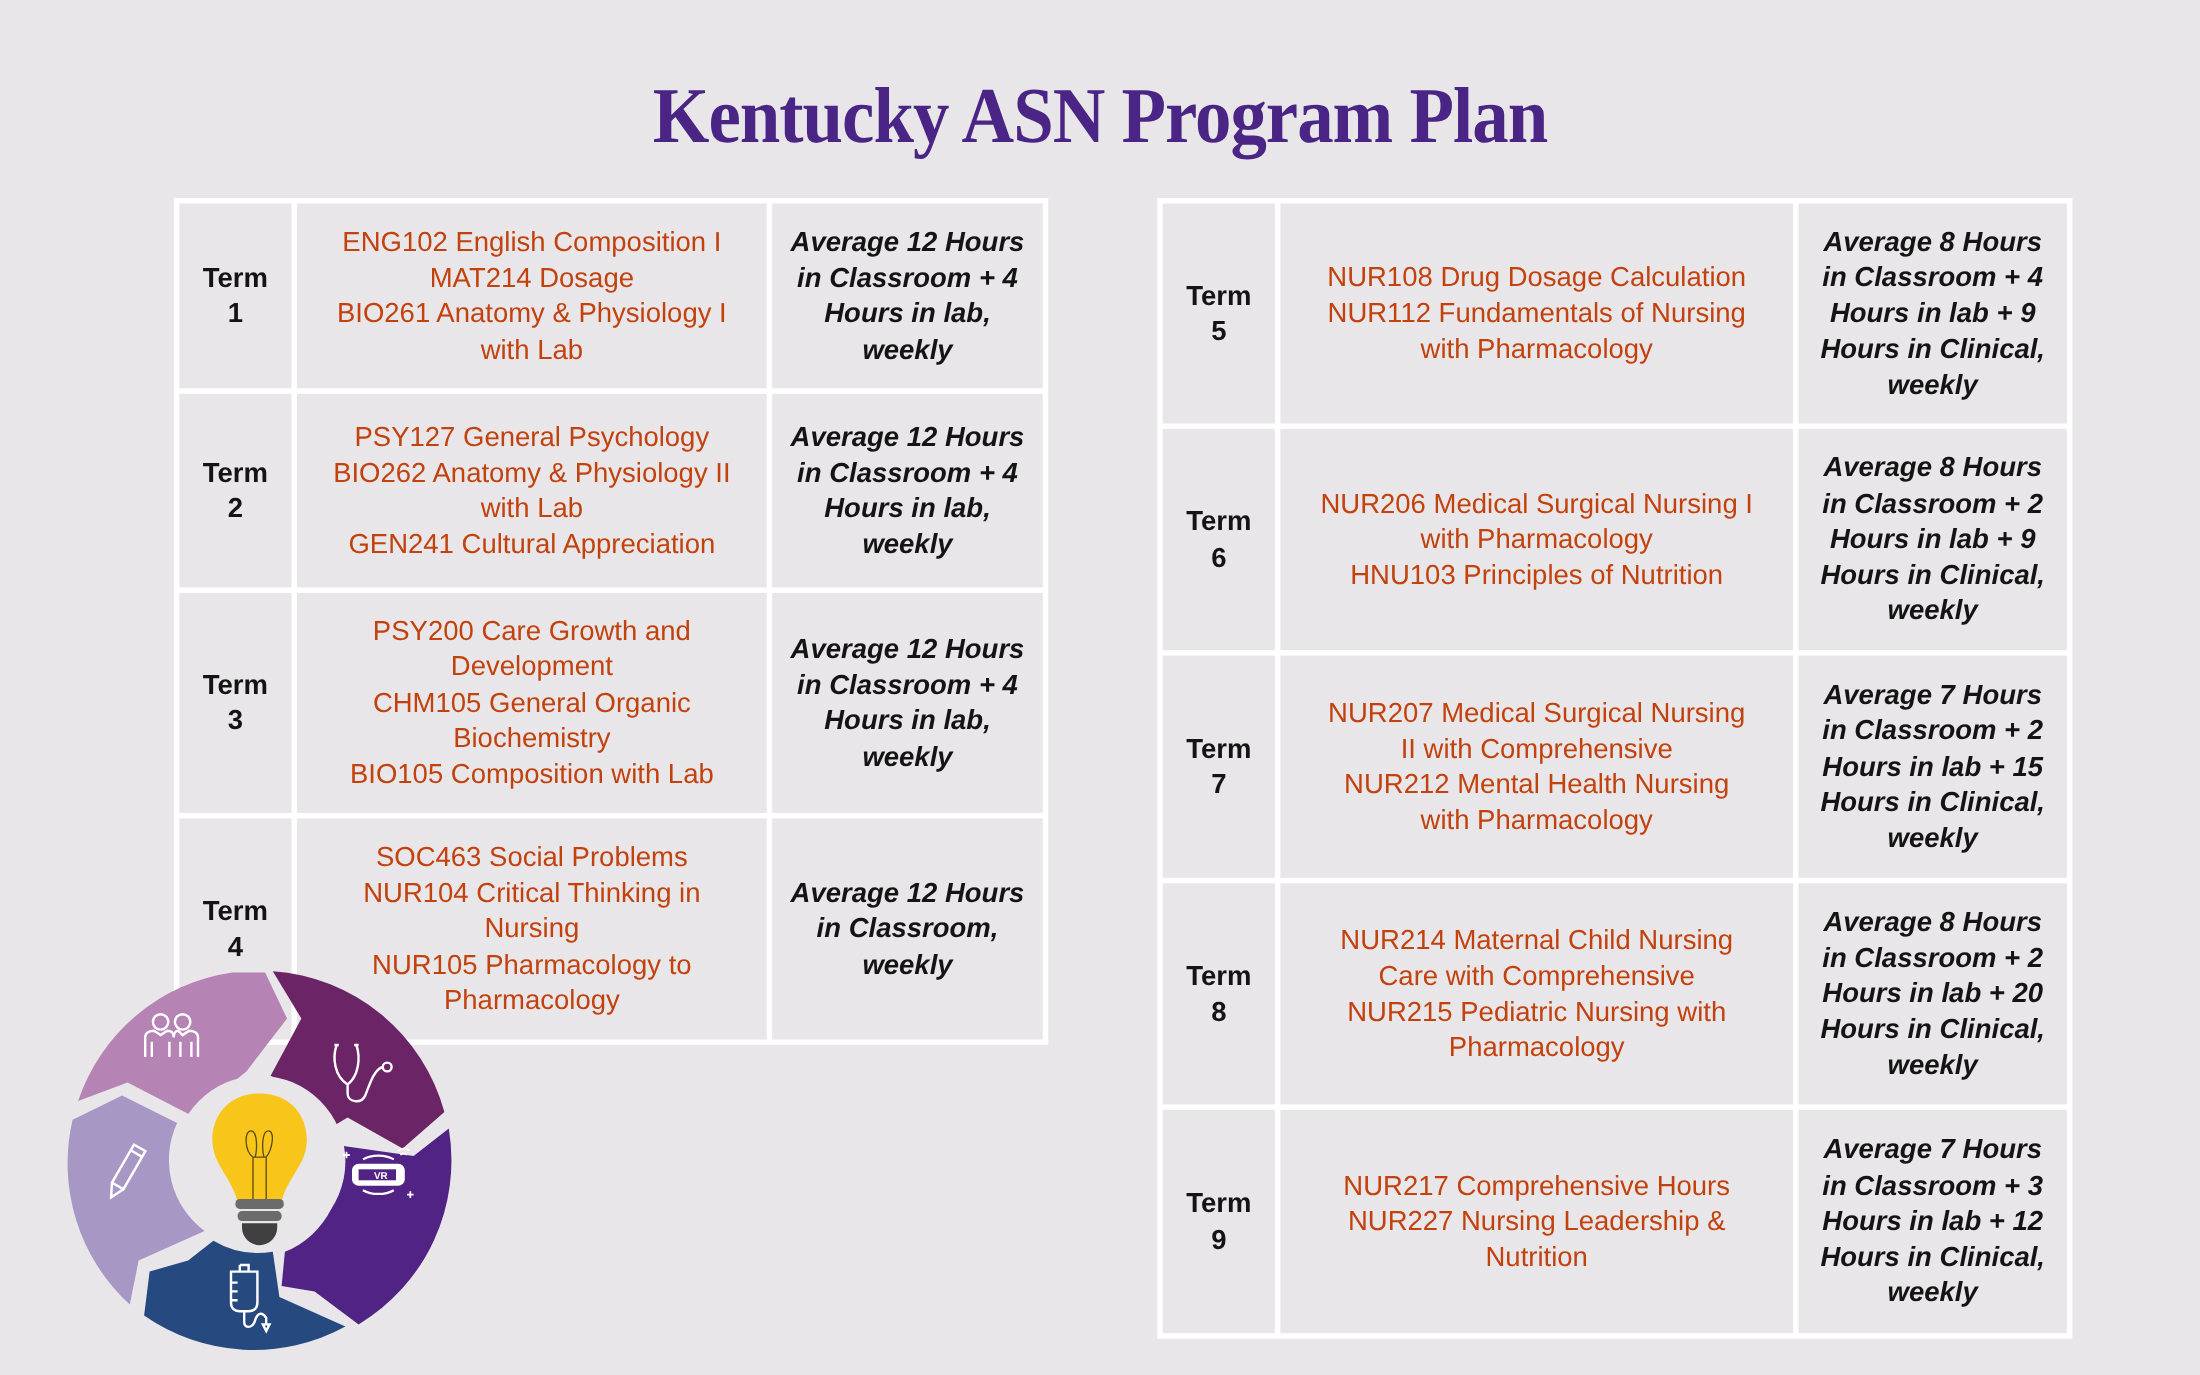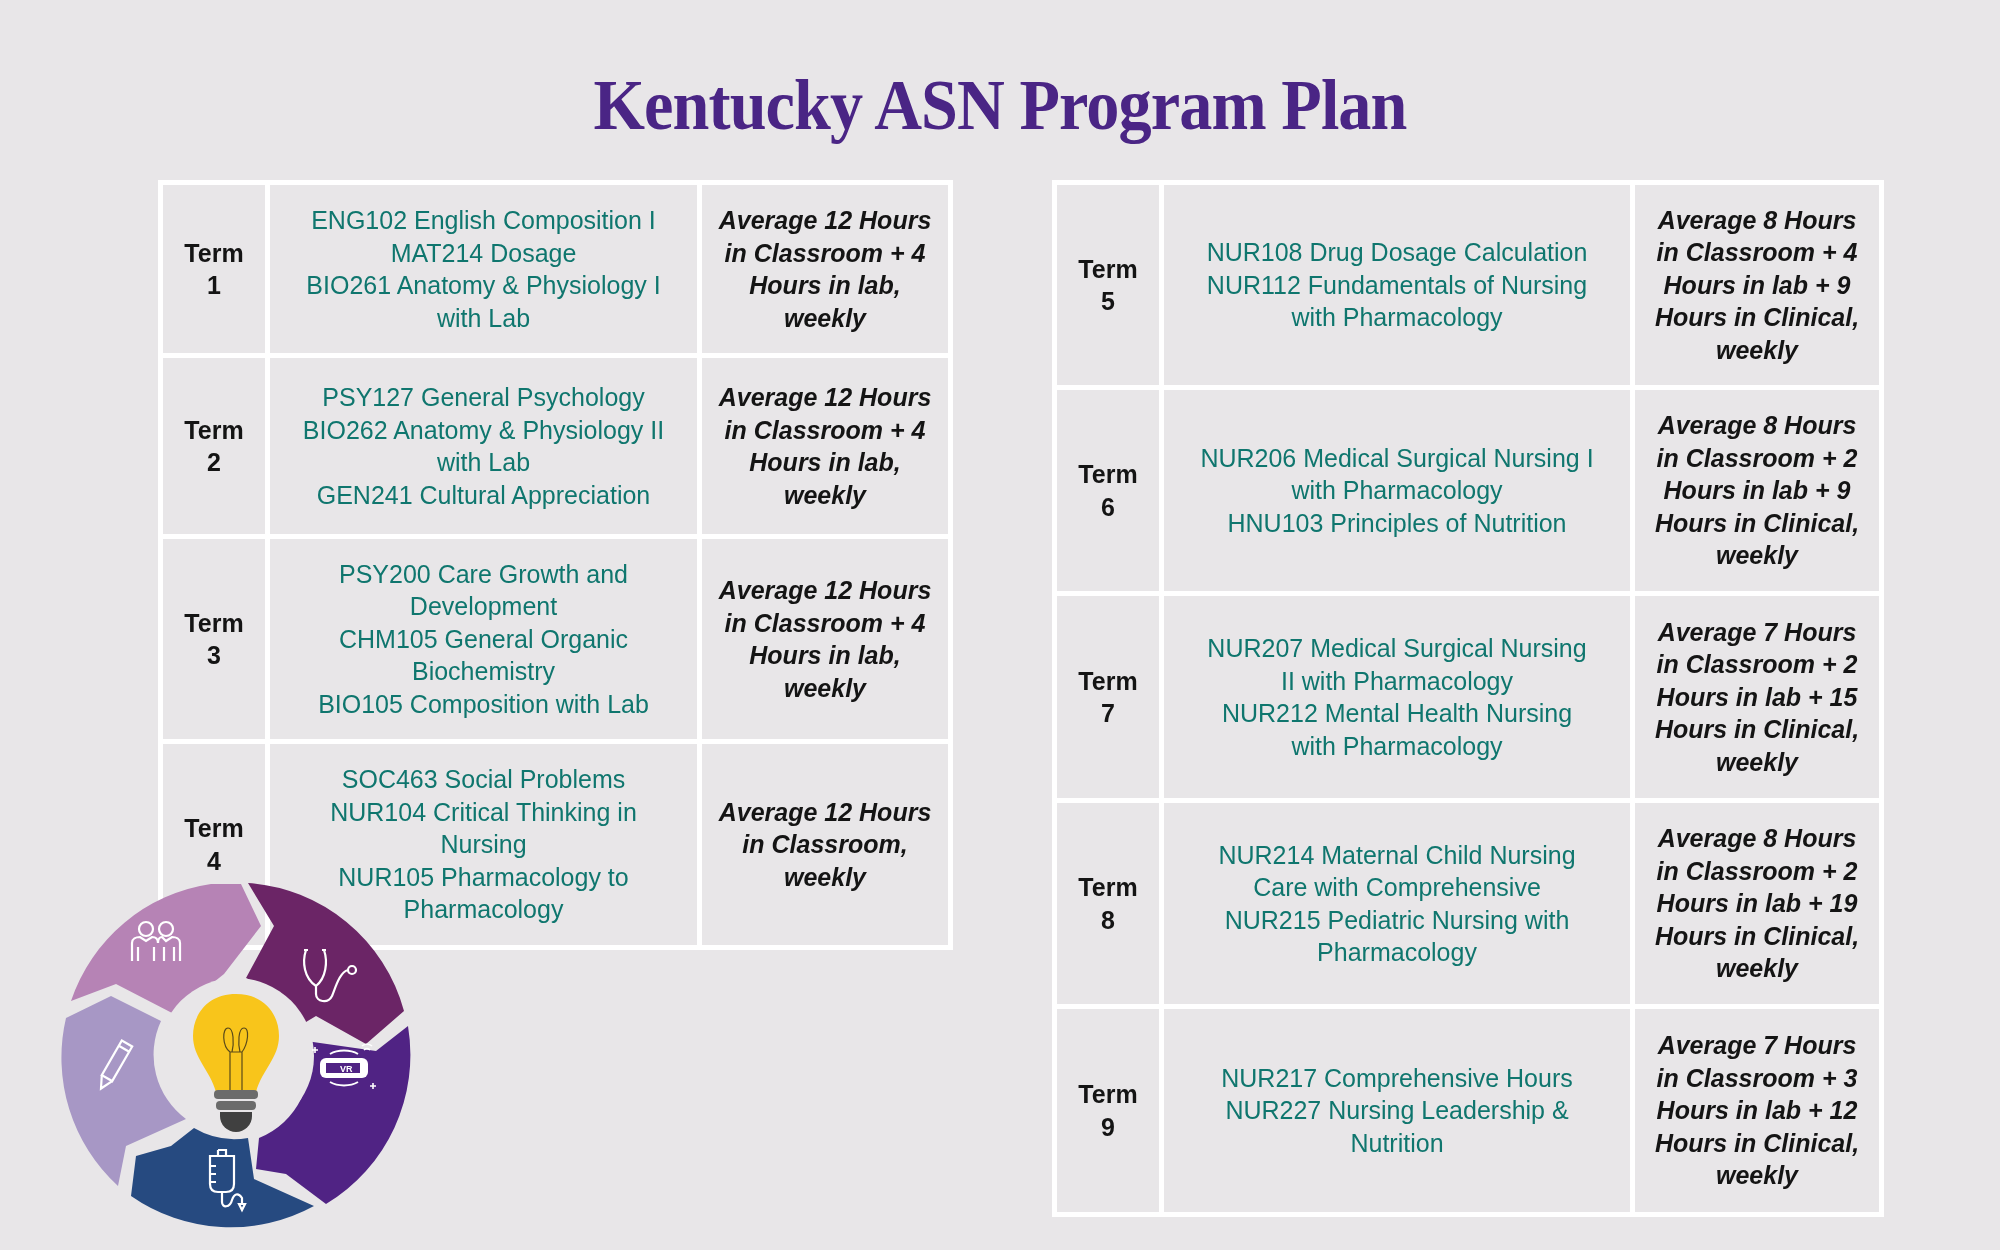--- a/index.html
+++ b/index.html
@@ -30,21 +30,21 @@
   }
   table.plan td {
     background:#e8e6e8;
     text-align:center;
     vertical-align:middle;
     padding:0 6px;
     font-size:25px;
     line-height:32.5px;
   }
   td.term { font-weight:bold; }
-  td.course { font-weight:normal; color:#0f766e; }
+  td.course { font-weight:normal; color:#c2410c; }
   td.hours { font-weight:bold; font-style:italic;margin-left:12px; }
   .line { display:block; }
   #left-table { left:158px; top:180px; width:795px; }
   #right-table { left:1052px; top:180px; width:797px; }
   #left-table col.c1 { width:102px; }
   #left-table col.c2 { width:427px; }
   #left-table col.c3 { width:246px; }
   #right-table col.c1 { width:102px; }
   #right-table col.c2 { width:466px; }
   #right-table col.c3 { width:244px; }
@@ -183,21 +183,21 @@
           <span class="line">weekly</span>
         </td>
       </tr>
       <tr style="height: 202px;">
         <td class="term">
           <span class="line">Term</span>
           <span class="line">7</span>
         </td>
         <td class="course">
           <span class="line">NUR207 Medical Surgical Nursing</span>
-          <span class="line">II with Pharmacology</span>
+          <span class="line">II with Comprehensive</span>
           <span class="line">NUR212 Mental Health Nursing</span>
           <span class="line">with Pharmacology</span>
         </td>
         <td class="hours">
           <span class="line">Average 7 Hours</span>
           <span class="line">in Classroom + 2</span>
           <span class="line">Hours in lab + 15</span>
           <span class="line">Hours in Clinical,</span>
           <span class="line">weekly</span>
         </td>
@@ -209,21 +209,21 @@
         </td>
         <td class="course">
           <span class="line">NUR214 Maternal Child Nursing</span>
           <span class="line">Care with Comprehensive</span>
           <span class="line">NUR215 Pediatric Nursing with</span>
           <span class="line">Pharmacology</span>
         </td>
         <td class="hours">
           <span class="line">Average 8 Hours</span>
           <span class="line">in Classroom + 2</span>
-          <span class="line">Hours in lab + 19</span>
+          <span class="line">Hours in lab + 20</span>
           <span class="line">Hours in Clinical,</span>
           <span class="line">weekly</span>
         </td>
       </tr>
       <tr style="height: 203px;">
         <td class="term">
           <span class="line">Term</span>
           <span class="line">9</span>
         </td>
         <td class="course">

